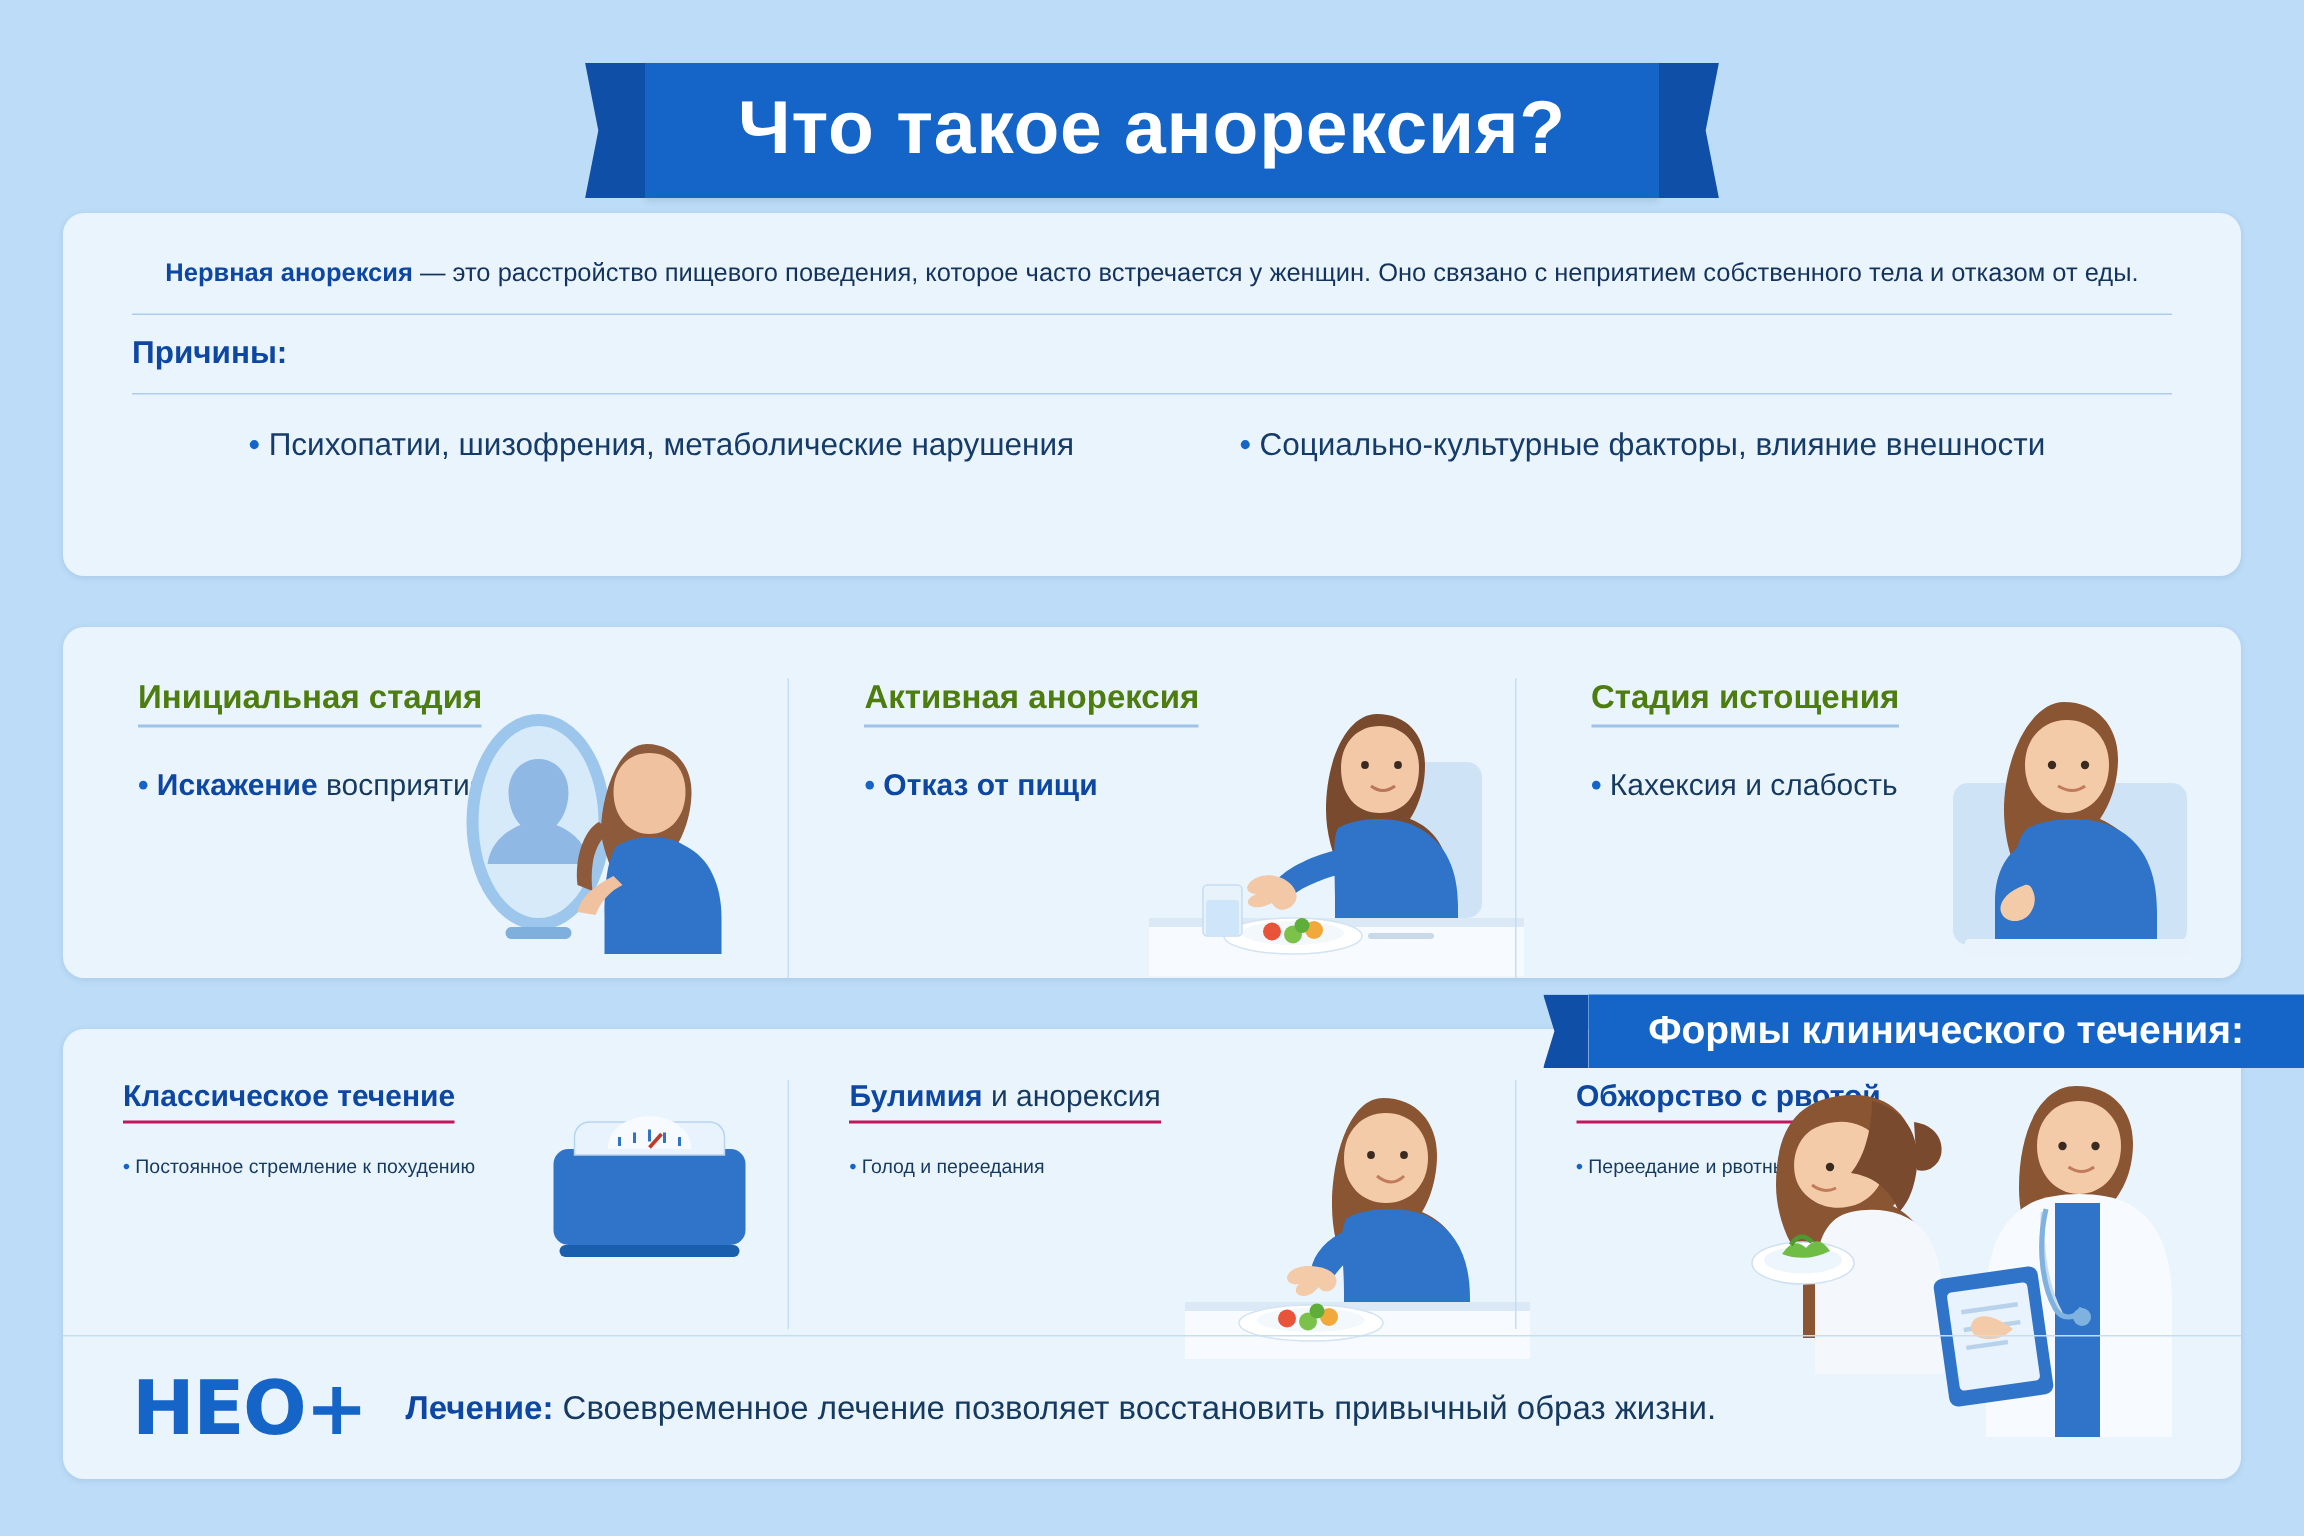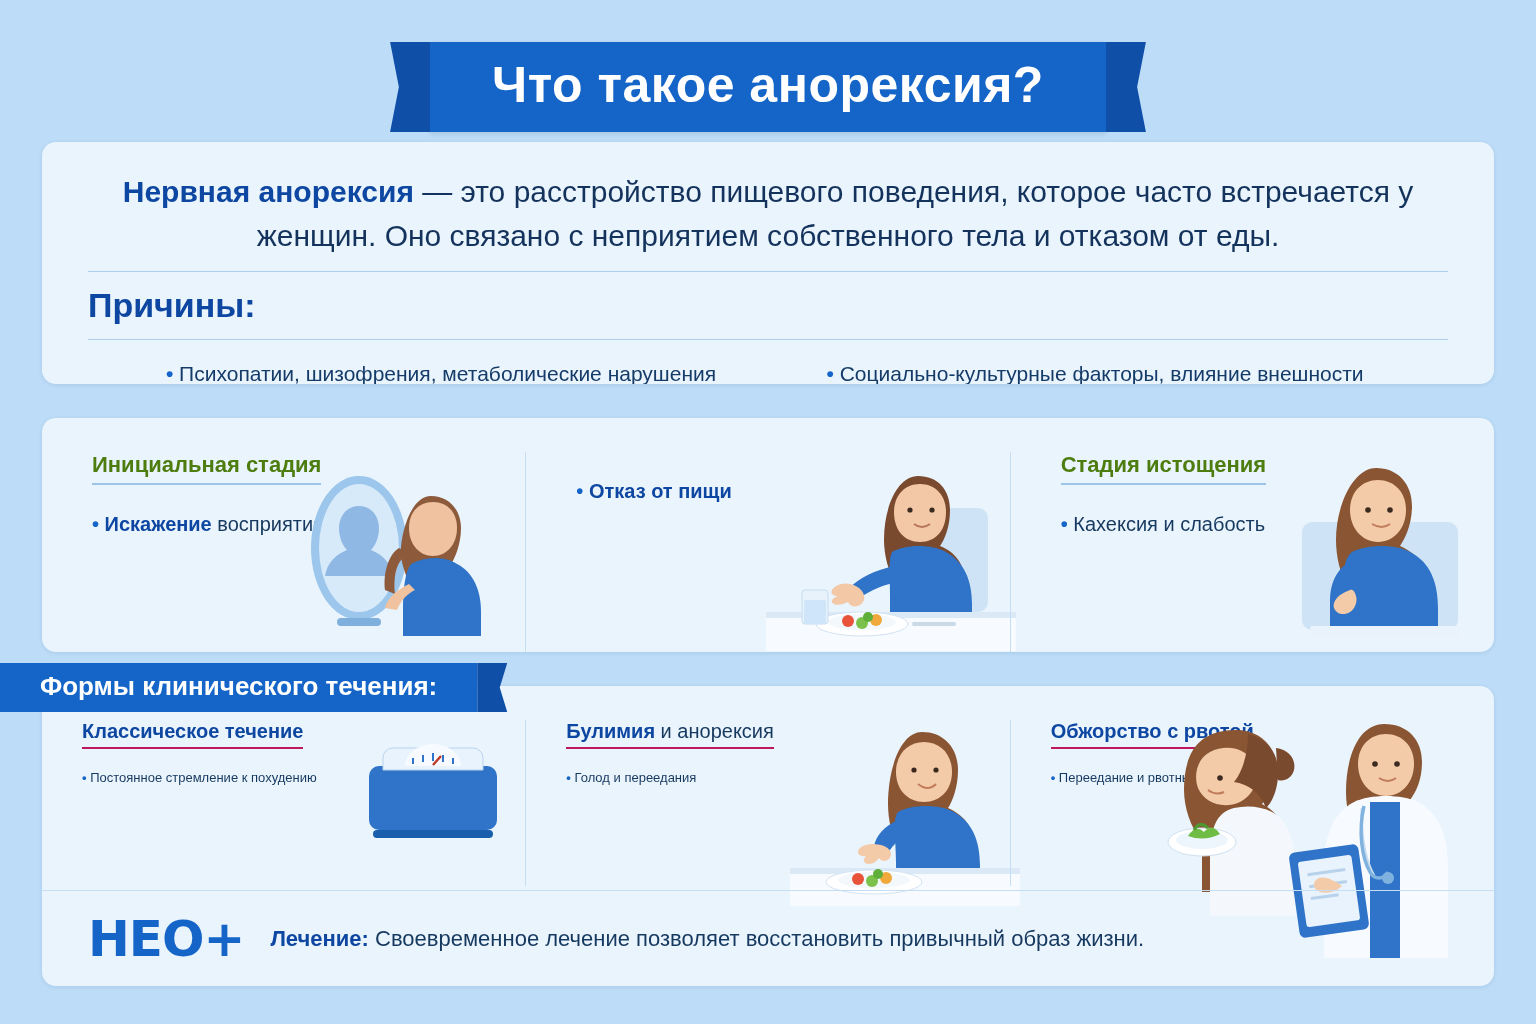--- a/index.html
+++ b/index.html
@@ -75,34 +75,34 @@
     position: absolute;
     background: #eaf4fd;
     border-radius: 14px;
     box-shadow: 0 1px 4px rgba(20,60,120,0.10);
     overflow: hidden;
   }
 
   .intro-card { left: 42px; top: 142px; width: 1452px; height: 242px; }
   .intro-text {
     padding: 28px 46px 0 46px;
-    font-size: 30px;
+    font-size: 17px;
     color: #14335c;
     line-height: 1.45;
     text-align: center;
   }
   .intro-text b { color: #0d47a1; }
   .hr {
     height: 1px;
     background: #aecdec;
     margin: 14px 46px 0 46px;
   }
   .causes-title {
     padding: 14px 46px 0 46px;
-    font-size: 34px;
+    font-size: 21px;
     font-weight: bold;
     color: #0d47a1;
   }
   .causes-list {
     display: flex;
     margin-top: 22px;
     padding: 0 72px;
   }
   .causes-list .col {
     flex: 1;
@@ -140,21 +140,21 @@
     font-size: 20px;
     color: #16395f;
     line-height: 1.35;
     max-width: 240px;
   }
   .type-b .lead { font-weight: bold; color: #0d47a1; }
 
   
   .forms-ribbon-wrap {
     position: absolute; top: 663px; left: 0; width: 100%;
-    display: flex; justify-content: flex-start; z-index: 5;
+    display: flex; justify-content: flex-end; z-index: 5;
   }
   .forms-card { left: 42px; top: 686px; width: 1452px; height: 300px; }
   .forms-inner { display: flex; padding-top: 34px; height: 200px; }
   .form-col { flex: 1; position: relative; padding: 0 26px; }
   .form-col + .form-col { border-left: 1px solid #c6def4; }
   .form-h {
     font-size: 20px; font-weight: bold; color: #0d47a1;
     border-bottom: 2px solid #be185d; display: inline-block;
     padding-bottom: 4px; margin-left: 14px;
   }
@@ -234,20 +234,21 @@
             <path d="M150 60 c18 0 30 14 30 32 c0 16 -6 30 -10 36 c14 6 24 18 24 40 l0 32 l-62 0 l0 -46 c-6 -10 -10 -22 -12 -32 c-2 -18 8 -62 30 -62z" fill="#8d5a3c"></path>
             <path d="M152 66 c14 0 24 10 24 26 c0 16 -10 28 -24 28 c-14 0 -24 -12 -24 -28 c0 -16 10 -26 24 -26z" fill="#f0c2a0"></path>
             <path d="M130 128 c14 -8 34 -8 46 0 c16 8 24 26 24 48 l0 24 l-78 0 l0 -26 c0 -20 2 -38 8 -46z" fill="#2f74c8"></path>
             <path d="M128 118 c-12 4 -16 22 -14 40 l-10 -4 c-2 -18 4 -36 14 -42z" fill="#8d5a3c"></path>
             <path d="M128 148 c-12 6 -22 14 -24 24 l12 2 c4 -10 10 -16 18 -20z" fill="#f0c2a0"></path>
           </svg>
         </div>
       </div>
 
       <div class="type-col">
+        <div class="type-h">Активная анорексия</div>
         <div class="type-b">
           <span class="bullet-dot">•</span>
           <span class="lead">Отказ от пищи</span>
           <span></span>
         </div>
         <div class="illus" style="right:-6px;top:-6px;">
           <svg width="250" height="205" viewBox="0 0 250 205" aria-hidden="true">
             <rect x="126" y="62" width="96" height="104" rx="10" fill="#cfe3f6"></rect>
             <path d="M152 30 c20 0 32 14 32 34 c0 18 -6 30 -10 36 c16 6 26 20 26 42 l0 26 l-70 0 l0 -30 c-8 -12 -12 -30 -12 -44 c0 -34 14 -64 34 -64z" fill="#7a4a2e"></path>
             <path d="M154 38 c16 0 26 12 26 28 c0 18 -10 30 -26 30 c-16 0 -26 -12 -26 -30 c0 -16 10 -28 26 -28z" fill="#f2c8a6"></path>

